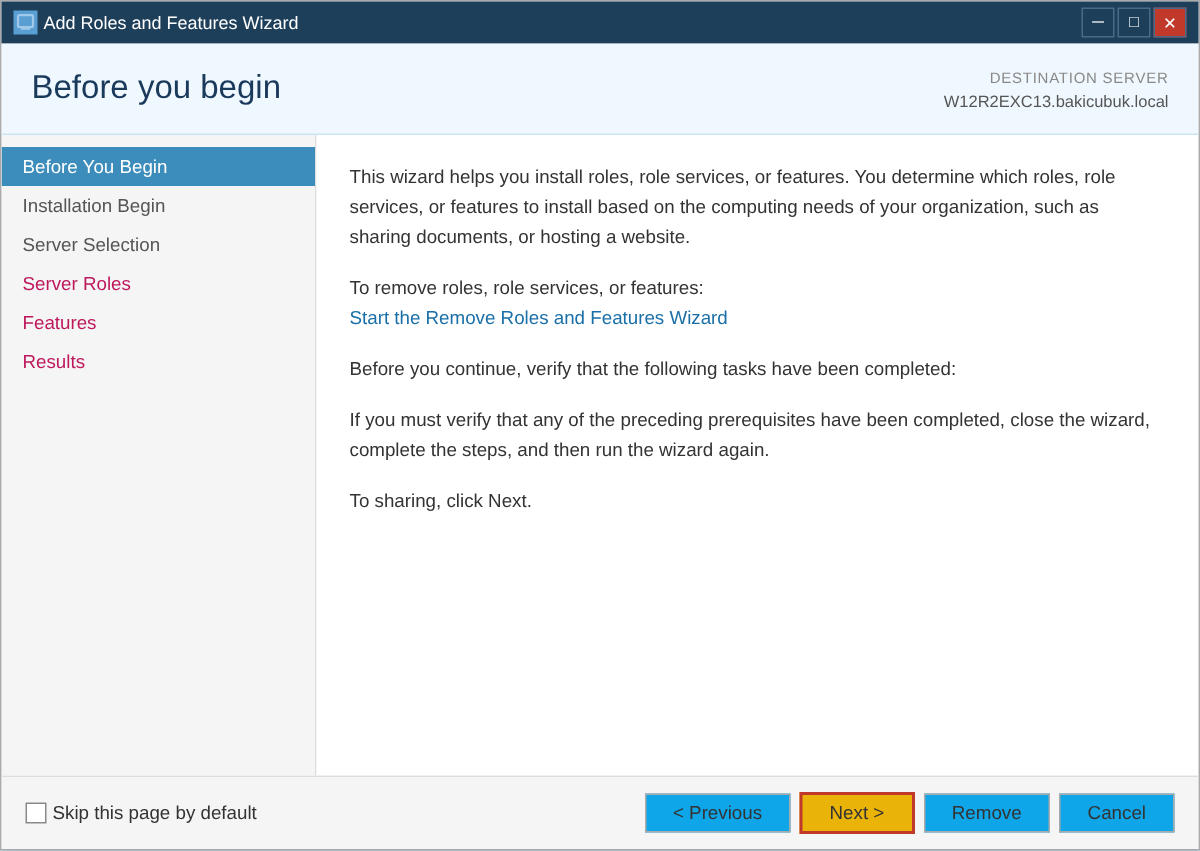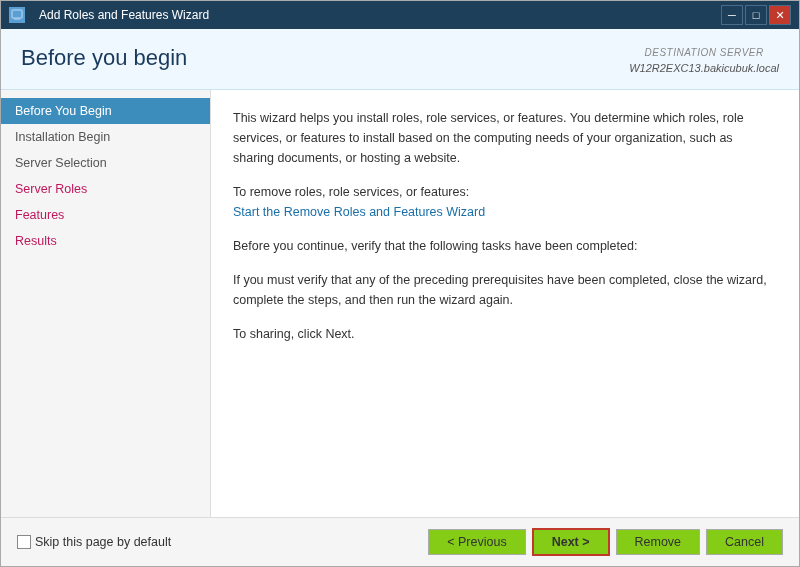--- a/index.html
+++ b/index.html
@@ -28,21 +28,21 @@
       height: 28px;
       display: flex;
       align-items: center;
       justify-content: space-between;
       padding: 0 8px;
       flex-shrink: 0;
     }
     .title-bar-left {
       display: flex;
       align-items: center;
-      gap: 14px;
+      gap: 4px;
     }
     .title-bar-icon {
       width: 16px;
       height: 16px;
       background: #5a9fd4;
       display: flex;
       align-items: center;
       justify-content: center;
       font-size: 10px;
     }
@@ -81,25 +81,24 @@
       display: flex;
       align-items: flex-start;
       justify-content: space-between;
     }
     .page-title-text {
       font-size: 22px;
       font-weight: 300;
       color: #1a3a5c;
     }
     .dest-server {
-      text-align: center;
+      text-align: right;
       font-size: 11px;
       color: #555;
       line-height: 1.5;
-      font-style: italic;
     }
     .dest-server-label {
       color: #888;
       font-size: 10px;
       text-transform: uppercase;
       letter-spacing: 0.5px;
     }
     .sidebar {
       width: 210px;
       background: #f5f5f5;
@@ -174,30 +173,30 @@
     }
     .btn-area {
       display: flex;
       gap: 6px;
       align-items: center;
     }
     .btn {
       padding: 5px 18px;
       font-size: 12.5px;
       border: 1px solid #aaa;
-      background: #84cc16;
+      background: #0ea5e9;
       cursor: pointer;
       color: #333;
       min-width: 75px;
       text-align: center;
     }
     .btn.primary {
-      background: #84cc16;
+      background: #eab308;
       border: 2px solid #c0392b;
-      font-weight: 700;
+      font-weight: 400;
     }
     .content-wrapper {
       position: relative;
       overflow: hidden;
       flex: 1;
       display: flex;
     }
   </style>
 </head>
 <body>

